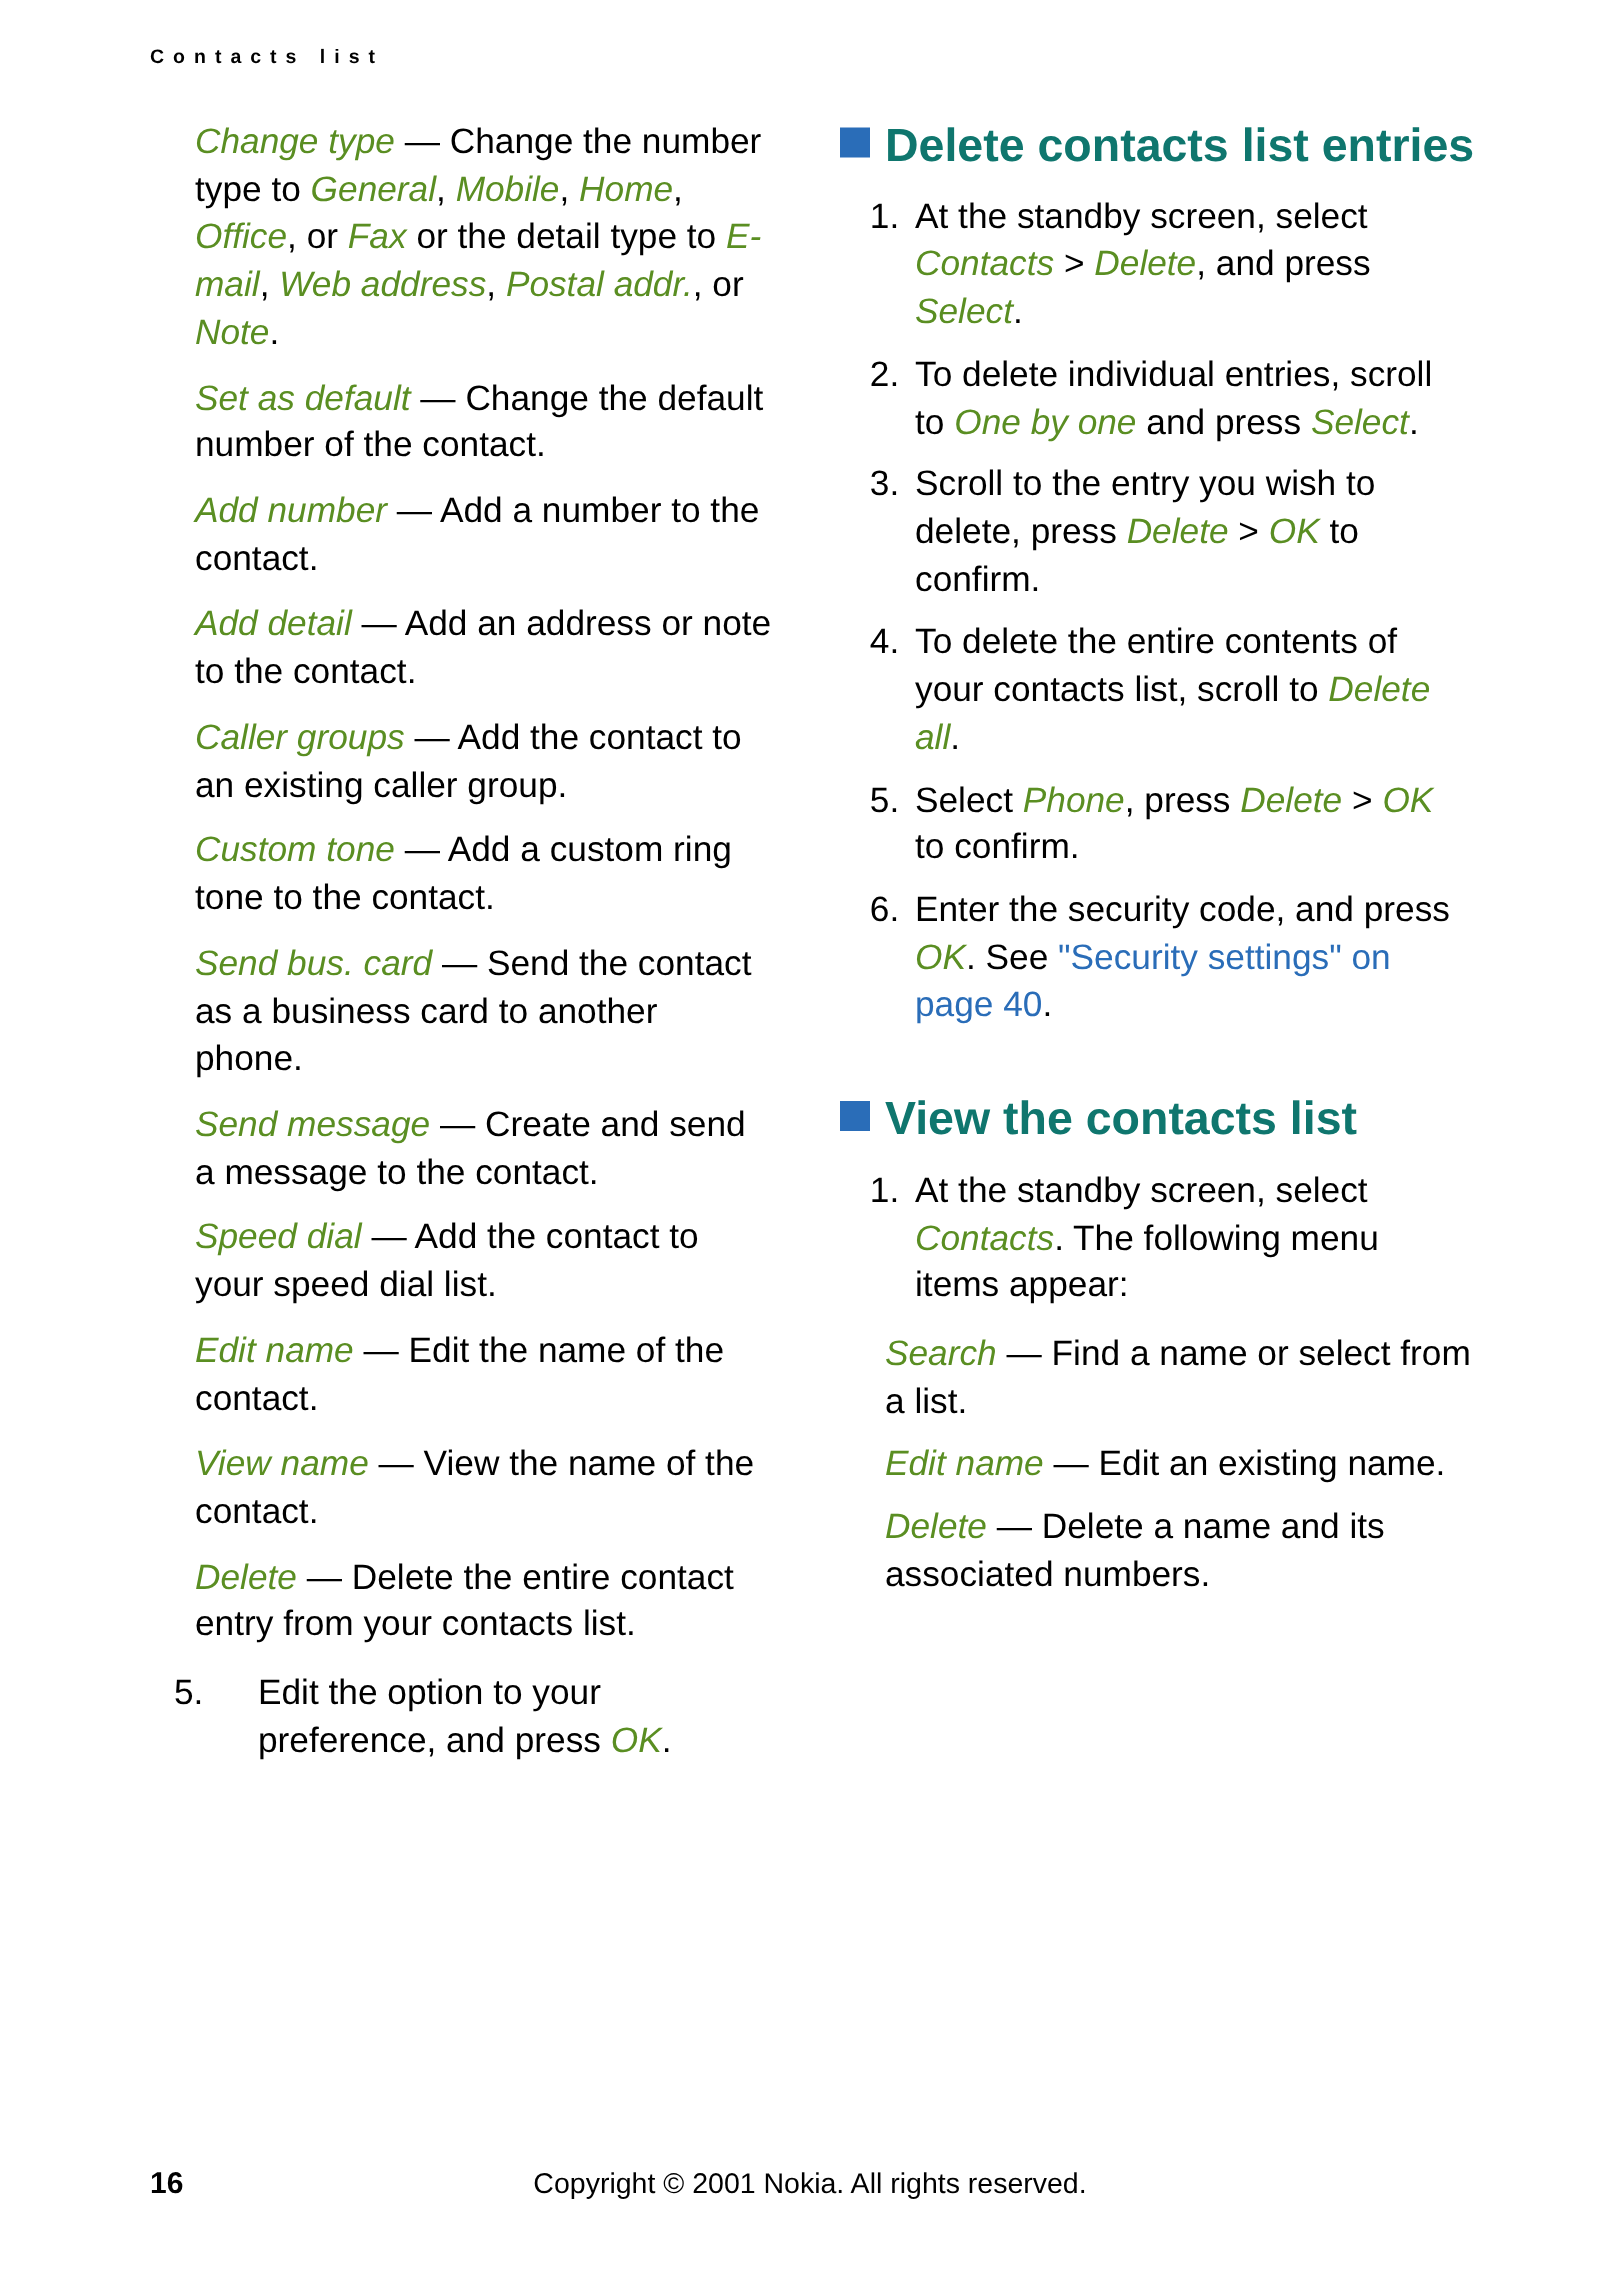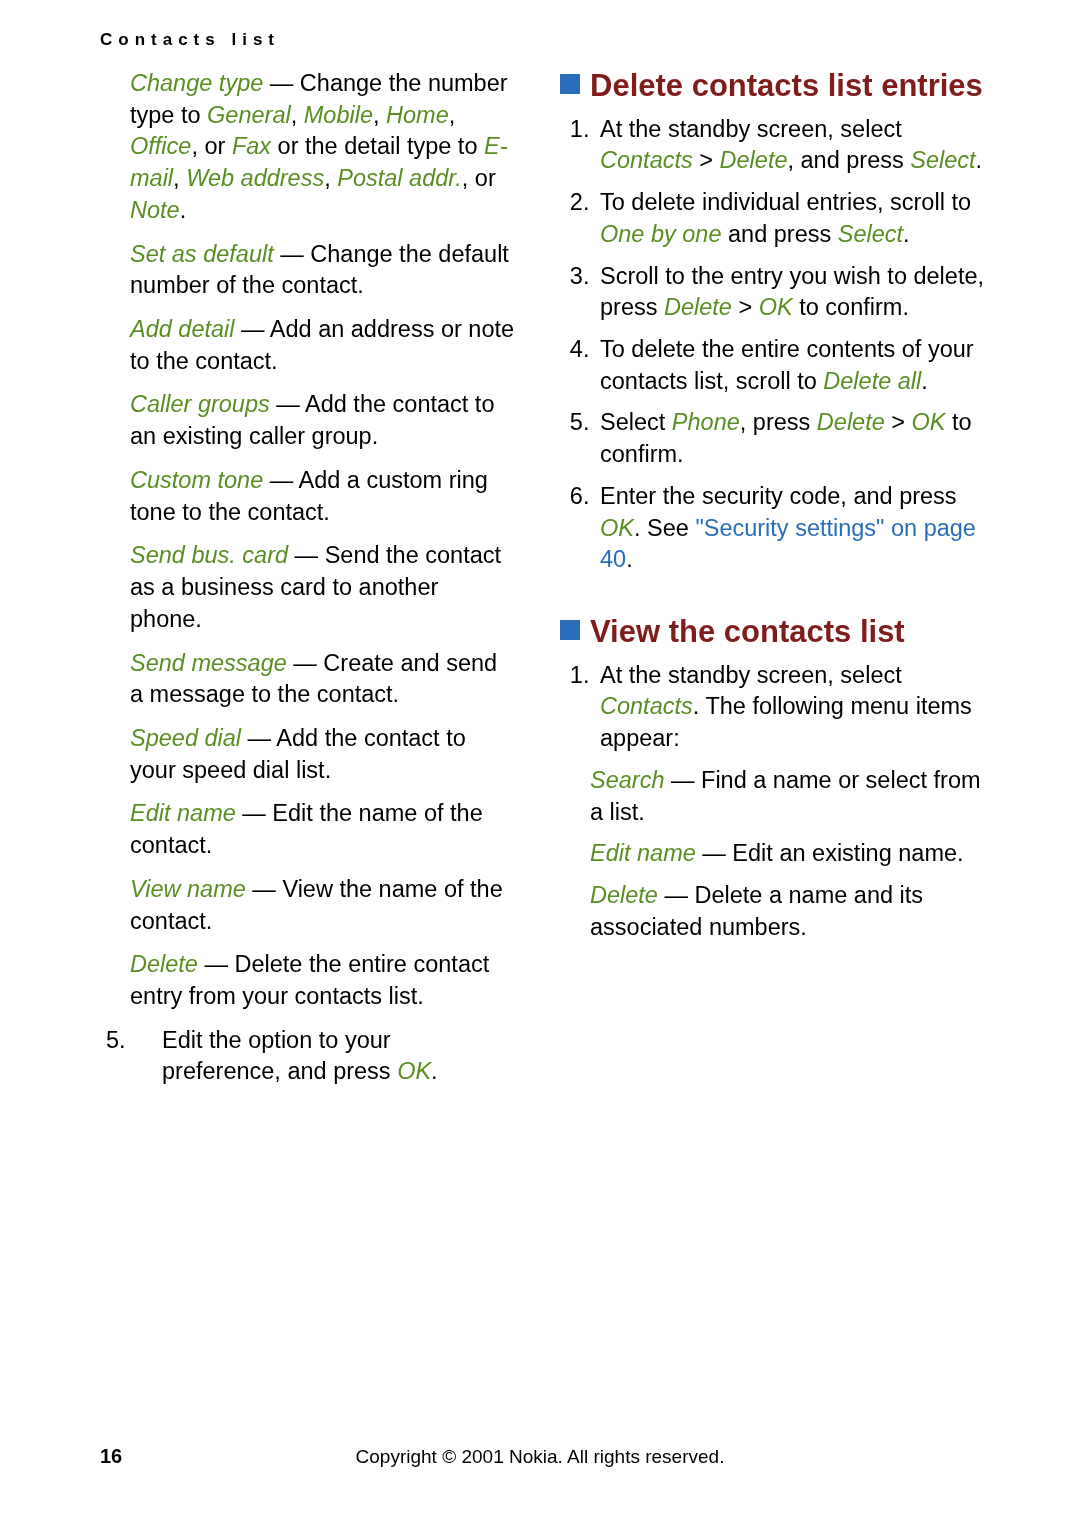--- a/index.html
+++ b/index.html
@@ -14,24 +14,24 @@
   }
   .page {
     position: relative;
     width: 1080px;
     height: 1530px;
     box-sizing: border-box;
     padding: 30px 90px 0 100px;
   }
   .running-header {
     font-family: "Trebuchet MS", Arial, sans-serif;
-    font-size: 17px;
+    font-size: 13px;
     font-weight: bold;
     letter-spacing: 6px;
-    margin-bottom: 18px;
+    margin-bottom: 34px;
   }
   .columns {
     display: flex;
     gap: 45px;
   }
   .col {
     width: 415px;
   }
   .col-right {
     width: 430px;
@@ -47,39 +47,39 @@
     margin-bottom: 12px;
   }
   .emph {
     font-style: italic;
     color: #5a8e22;
   }
   .link {
     color: #2a6db8;
   }
   ol {
-    margin: 4px;
+    margin: 14px;
     padding-left: 58px;
   }
   ol > li {
     padding-left: 2px;
     margin-bottom: 10px;
   }
   ol.continue { counter-reset: item 4; list-style: none; padding-left: 30px; }
   ol.continue > li::before {
     counter-increment: item;
     content: counter(item) ".";
     display: inline-block;
     width: 28px;
   }
   ol.continue > li { text-indent: -28px; padding-left: 28px; }
 
   h2 {
     font-family: "Trebuchet MS", Arial, sans-serif;
-    color: #7f1d1d;
+    color: #0f766e;
     font-size: 31px;
     font-weight: bold;
     margin: 0 0 10px 0;
     line-height: 1.15;
     position: relative;
   }
   h2 .sq {
     display: inline-block;
     width: 20px;
     height: 20px;
@@ -120,20 +120,21 @@
 
   <div class="columns">
 
     <div class="col">
 
       <p class="hang">
         <span class="emph">Change type</span><span> — Change the number type to </span><span class="emph">General</span><span>, </span><span class="emph">Mobile</span><span>, </span><span class="emph">Home</span><span>, </span><span class="emph">Office</span><span>, or </span><span class="emph">Fax</span><span> or the detail type to </span><span class="emph">E-mail</span><span>, </span><span class="emph">Web address</span><span>, </span><span class="emph">Postal addr.</span><span>, or </span><span class="emph">Note</span><span>.</span>
       </p>
 
       <p class="hang"><span class="emph">Set as default</span><span> — Change the default number of the contact.</span></p>
+      <p class="hang"><span class="emph">Add number</span><span> — Add a number to the contact.</span></p>
       <p class="hang"><span class="emph">Add detail</span><span> — Add an address or note to the contact.</span></p>
       <p class="hang"><span class="emph">Caller groups</span><span> — Add the contact to an existing caller group.</span></p>
       <p class="hang"><span class="emph">Custom tone</span><span> — Add a custom ring tone to the contact.</span></p>
       <p class="hang"><span class="emph">Send bus. card</span><span> — Send the contact as a business card to another phone.</span></p>
       <p class="hang"><span class="emph">Send message</span><span> — Create and send a message to the contact.</span></p>
       <p class="hang"><span class="emph">Speed dial</span><span> — Add the contact to your speed dial list.</span></p>
       <p class="hang"><span class="emph">Edit name</span><span> — Edit the name of the contact.</span></p>
       <p class="hang"><span class="emph">View name</span><span> — View the name of the contact.</span></p>
       <p class="hang"><span class="emph">Delete</span><span> — Delete the entire contact entry from your contacts list.</span></p>
 

